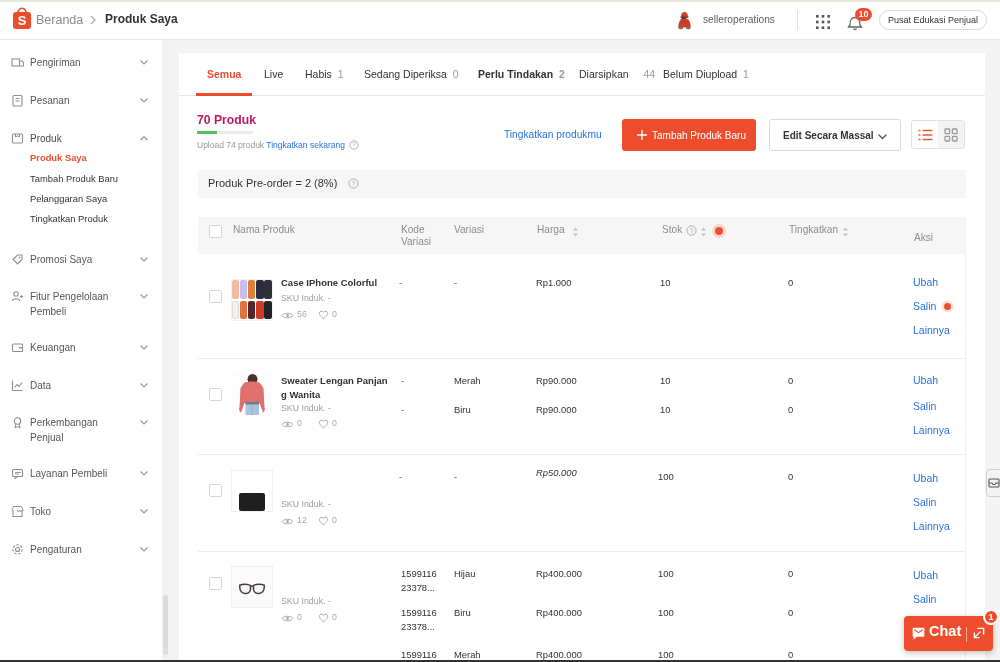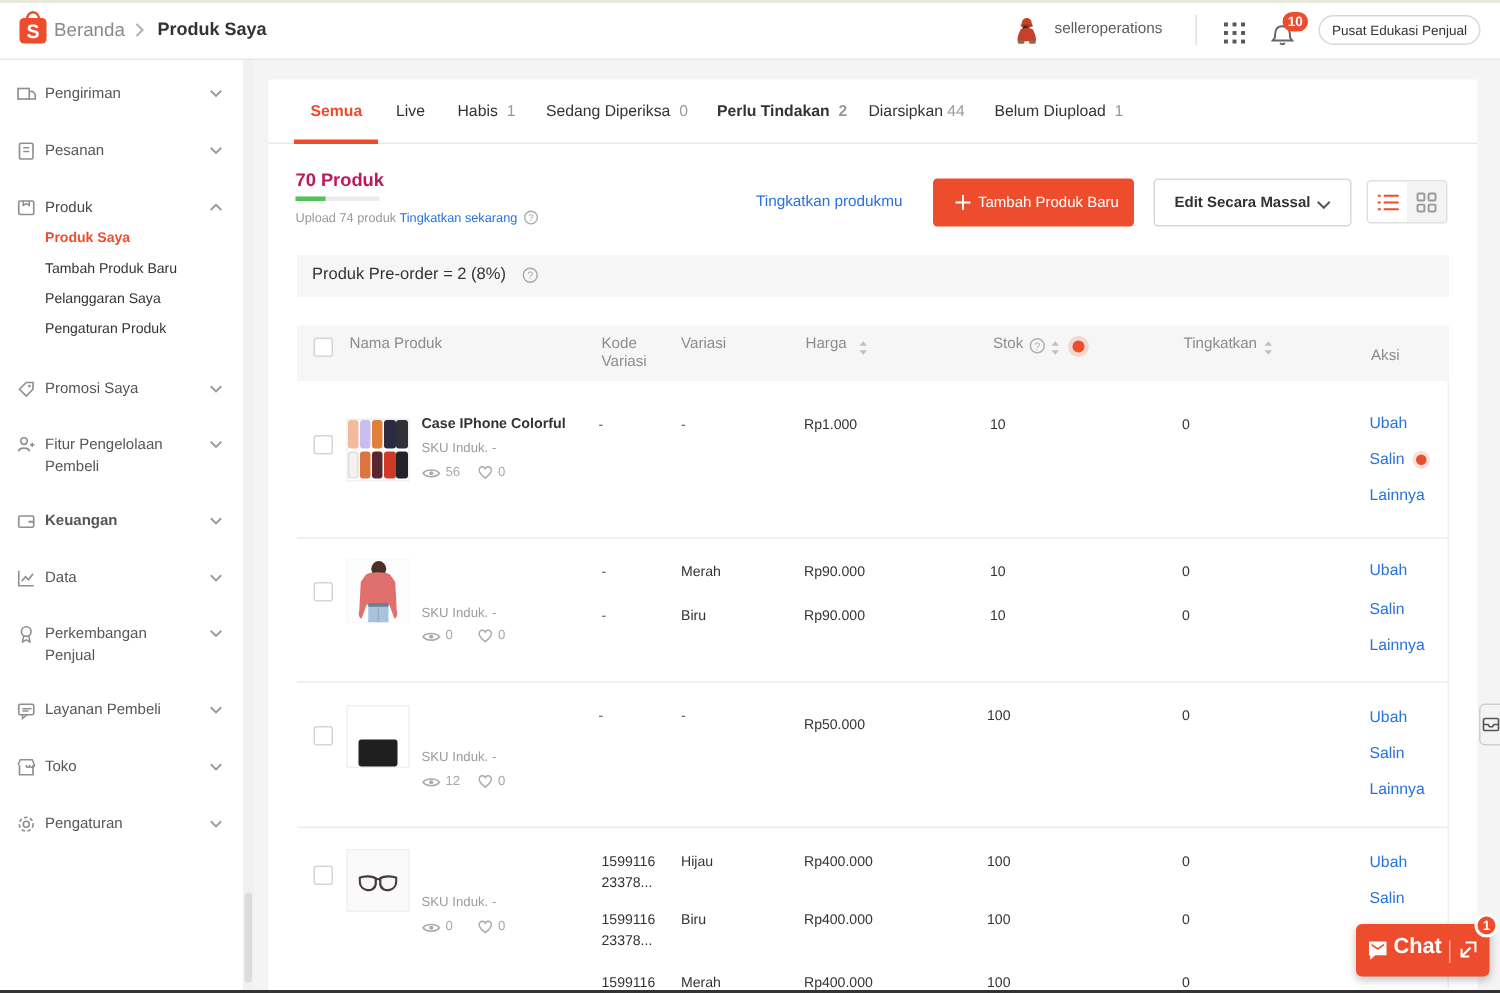--- a/index.html
+++ b/index.html
@@ -101,21 +101,21 @@
         <path d="M4.5 2 v3 l2 -1.2 l2 1.2 v-3" fill="none" stroke="#8f8f8f" stroke-width="1"></path>
       </svg>
     <div class="txt" style="color:#4a4a4a;">Produk</div>
     <svg class="ch" width="10" height="7" viewBox="0 0 10 7">
         <path d="M1.5 5 L5 1.5 L8.5 5" fill="none" stroke="#999" stroke-width="1.2"></path>
       </svg>
   </div>
   <div class="sub" style="top:152px;color:#ee4d2d;font-weight:bold;">Produk Saya</div>
   <div class="sub" style="top:172.5px;">Tambah Produk Baru</div>
   <div class="sub" style="top:192.5px;">Pelanggaran Saya</div>
-  <div class="sub" style="top:212.5px;">Pengaturan Produk</div>
+  <div class="sub" style="top:212.5px;">Tingkatkan Produk</div>
 
   <div class="mi" style="top:252px;text-align:center;">
     <svg class="ic" width="13" height="13" viewBox="0 0 13 13">
         <path d="M2 6.5 L6.5 2 L11 2 L11 6.5 L6.5 11 Z" fill="none" stroke="#8f8f8f" stroke-width="1.1"></path>
         <circle cx="8.6" cy="4.4" r="0.9" fill="#8f8f8f"></circle>
       </svg>
     <div class="txt">Promosi Saya</div>
     <svg class="ch" width="10" height="7" viewBox="0 0 10 7">
         <path d="M1.5 1.5 L5 5 L8.5 1.5" fill="none" stroke="#999" stroke-width="1.2"></path>
       </svg>
@@ -126,21 +126,21 @@
         <circle cx="5" cy="4" r="2.2" fill="none" stroke="#8f8f8f" stroke-width="1.1"></circle>
         <path d="M1.5 11 c0 -3 7 -3 7 0" fill="none" stroke="#8f8f8f" stroke-width="1.1"></path>
         <path d="M9 6.5 h3 M10.5 5 v3" stroke="#8f8f8f" stroke-width="1"></path>
       </svg>
     <div class="txt">Fitur Pengelolaan<br>Pembeli</div>
     <svg class="ch" width="10" height="7" viewBox="0 0 10 7">
         <path d="M1.5 1.5 L5 5 L8.5 1.5" fill="none" stroke="#999" stroke-width="1.2"></path>
       </svg>
   </div>
 
-  <div class="mi" style="top:340px;font-weight:bold;">
+  <div class="mi" style="top:340px;">
     <svg class="ic" width="13" height="13" viewBox="0 0 13 13">
         <rect x="1.5" y="3" width="10" height="7.5" rx="1" fill="none" stroke="#8f8f8f" stroke-width="1.1"></rect>
         <path d="M8 6.8 h3.5" stroke="#8f8f8f" stroke-width="1.4"></path>
       </svg>
     <div class="txt">Keuangan</div>
     <svg class="ch" width="10" height="7" viewBox="0 0 10 7">
         <path d="M1.5 1.5 L5 5 L8.5 1.5" fill="none" stroke="#999" stroke-width="1.2"></path>
       </svg>
   </div>
 
@@ -202,21 +202,21 @@
 
   <div class="abs" style="left:179px;top:53px;width:806px;height:609px;background:#fff;"></div>
 
   <div class="abs" style="left:179px;top:95px;width:806px;height:1px;background:#e8e8e8;"></div>
   <div class="abs" style="left:207px;top:68px;font-size:10.5px;font-weight:bold;color:#ee4d2d;">Semua</div>
   <div class="abs" style="left:196px;top:93px;width:56px;height:3px;background:#ee4d2d;"></div>
   <div class="abs" style="left:264px;top:68px;font-size:10.5px;color:#333;">Live</div>
   <div class="abs" style="left:305px;top:68px;font-size:10.5px;color:#333;">Habis <span class="gry" style="margin-left:3px;">1</span></div>
   <div class="abs" style="left:364px;top:68px;font-size:10.5px;color:#333;">Sedang Diperiksa <span class="gry" style="margin-left:3px;">0</span></div>
   <div class="abs" style="left:478px;top:68px;font-size:10.5px;color:#333;font-weight:bold;">Perlu Tindakan <span class="gry" style="margin-left:3px;">2</span></div>
-  <div class="abs" style="left:579px;top:68px;font-size:10.5px;color:#333;">Diarsipkan <span class="gry" style="margin-left:0;">44</span></div>
+  <div class="abs" style="left:579px;top:68px;font-size:10.5px;color:#333;">Diarsipkan <span class="gry" style="margin-left:12px;">44</span></div>
   <div class="abs" style="left:663px;top:68px;font-size:10.5px;color:#333;">Belum Diupload <span class="gry" style="margin-left:3px;">1</span></div>
 
   <div class="abs" style="left:197px;top:113px;font-size:12.2px;font-weight:bold;color:#be185d;">70 Produk</div>
   <div class="abs" style="left:197px;top:131px;width:56px;height:3px;background:#ebebeb;"></div>
   <div class="abs" style="left:197px;top:131px;width:20px;height:3px;background:#53c258;"></div>
   <div class="abs" style="left:197px;top:140px;font-size:8.5px;color:#999;">Upload 74 produk <span class="lnk">Tingkatkan sekarang</span></div>
   <svg class="abs" style="left:349px;top:140px;" width="10" height="10" viewBox="0 0 10 10">
       <circle cx="5" cy="5" r="4.2" fill="none" stroke="#aaa" stroke-width="0.9"></circle>
       <text x="5" y="7.3" font-size="6.5" fill="#aaa" text-anchor="middle" font-family="Liberation Sans">?</text>
     </svg>
@@ -341,20 +341,21 @@
   <div class="cb" style="left:209px;top:388px;"></div>
   <div class="img" style="top:373px;"></div>
   <svg class="abs" style="left:231px;top:373px;" width="42" height="42" viewBox="0 0 42 42">
     <rect width="42" height="42" fill="#fdfdfd"></rect>
     <path d="M16.5 6.5 a5 5.5 0 0 1 10 0 l-1 3.5 h-8 Z" fill="#4a3128"></path>
     <path d="M13 10 C16 8 26 8 29 10 L32.5 15 L33.5 34 C34.5 37 33 39.5 32 39.5 L28.5 30 L28.5 30 L14 30 L13.5 30 L10 39.5 C9 39.5 7.5 37 8.5 34 L9.5 15 Z" fill="#e0706e"></path>
     <path d="M14.5 29 h13.5 v13 h-13.5 Z" fill="#a9c3dd"></path>
     <path d="M14.5 29 h13.5 v2.5 h-13.5 Z" fill="#6b7f93"></path>
     <path d="M21.2 31.5 v10.5" stroke="#8fa9c4" stroke-width="0.8"></path>
   </svg>
+  <div class="ttl" style="left:281px;top:374px;">Sweater Lengan Panjan<br>g Wanita</div>
   <div class="sku" style="left:281px;top:403px;">SKU Induk. -</div>
   <svg class="abs" style="left:281px;top:420px;" width="13" height="9" viewBox="0 0 13 9">
       <path d="M1 4.5 C3 1.5 10 1.5 12 4.5 C10 7.5 3 7.5 1 4.5 Z" fill="none" stroke="#aaa" stroke-width="1"></path>
       <circle cx="6.5" cy="4.5" r="1.4" fill="#aaa"></circle>
     </svg>
   <div class="cnt" style="left:297px;top:418px;">0</div>
   <svg class="abs" style="left:318px;top:419px;" width="11" height="10" viewBox="0 0 11 10">
       <path d="M5.5 8.8 C1 5.5 0.8 3 2 1.8 C3.2 0.6 4.8 1.2 5.5 2.4 C6.2 1.2 7.8 0.6 9 1.8 C10.2 3 10 5.5 5.5 8.8 Z" fill="none" stroke="#aaa" stroke-width="1"></path>
     </svg>
   <div class="cnt" style="left:332px;top:418px;">0</div>
@@ -381,21 +382,21 @@
       <path d="M1 4.5 C3 1.5 10 1.5 12 4.5 C10 7.5 3 7.5 1 4.5 Z" fill="none" stroke="#aaa" stroke-width="1"></path>
       <circle cx="6.5" cy="4.5" r="1.4" fill="#aaa"></circle>
     </svg>
   <div class="cnt" style="left:297px;top:515px;">12</div>
   <svg class="abs" style="left:318px;top:516px;" width="11" height="10" viewBox="0 0 11 10">
       <path d="M5.5 8.8 C1 5.5 0.8 3 2 1.8 C3.2 0.6 4.8 1.2 5.5 2.4 C6.2 1.2 7.8 0.6 9 1.8 C10.2 3 10 5.5 5.5 8.8 Z" fill="none" stroke="#aaa" stroke-width="1"></path>
     </svg>
   <div class="cnt" style="left:332px;top:515px;">0</div>
   <div class="val" style="left:399px;top:470px;color:#555;">-</div>
   <div class="val" style="left:454px;top:470px;color:#555;">-</div>
-  <div class="val" style="left:536px;top:476px;">Rp50.000</div>
+  <div class="val" style="left:536px;top:466px;font-style:italic;">Rp50.000</div>
   <div class="val" style="left:658px;top:470px;">100</div>
   <div class="val" style="left:788px;top:470px;">0</div>
   <div class="act" style="left:913px;top:472px;">Ubah</div>
   <div class="act" style="left:913px;top:496px;">Salin</div>
   <div class="act" style="left:913px;top:520px;">Lainnya</div>
   <div class="sep" style="top:551px;"></div>
 
   <div class="cb" style="left:209px;top:577px;"></div>
   <div class="img" style="top:566px;background:#fafafa;"></div>
   <svg class="abs" style="left:239px;top:583px;" width="26" height="12" viewBox="0 0 26 12">

